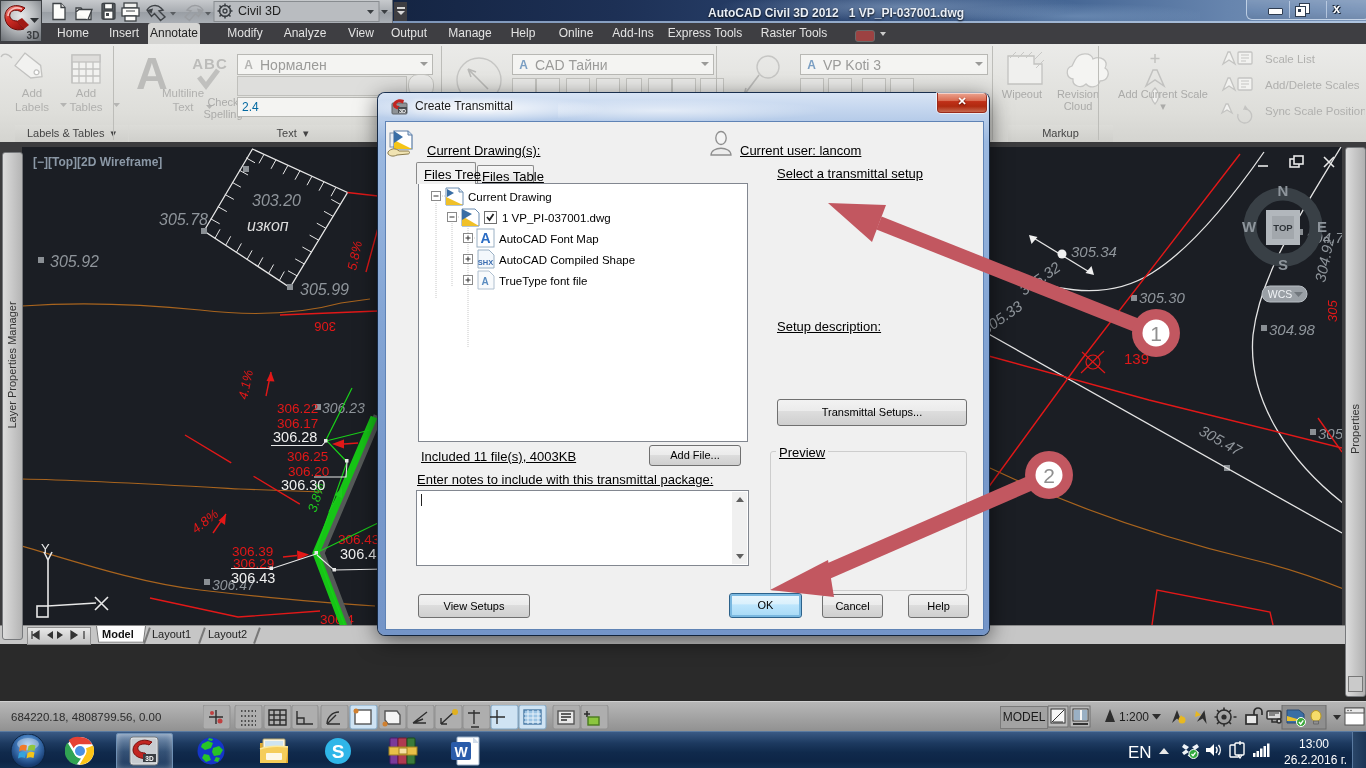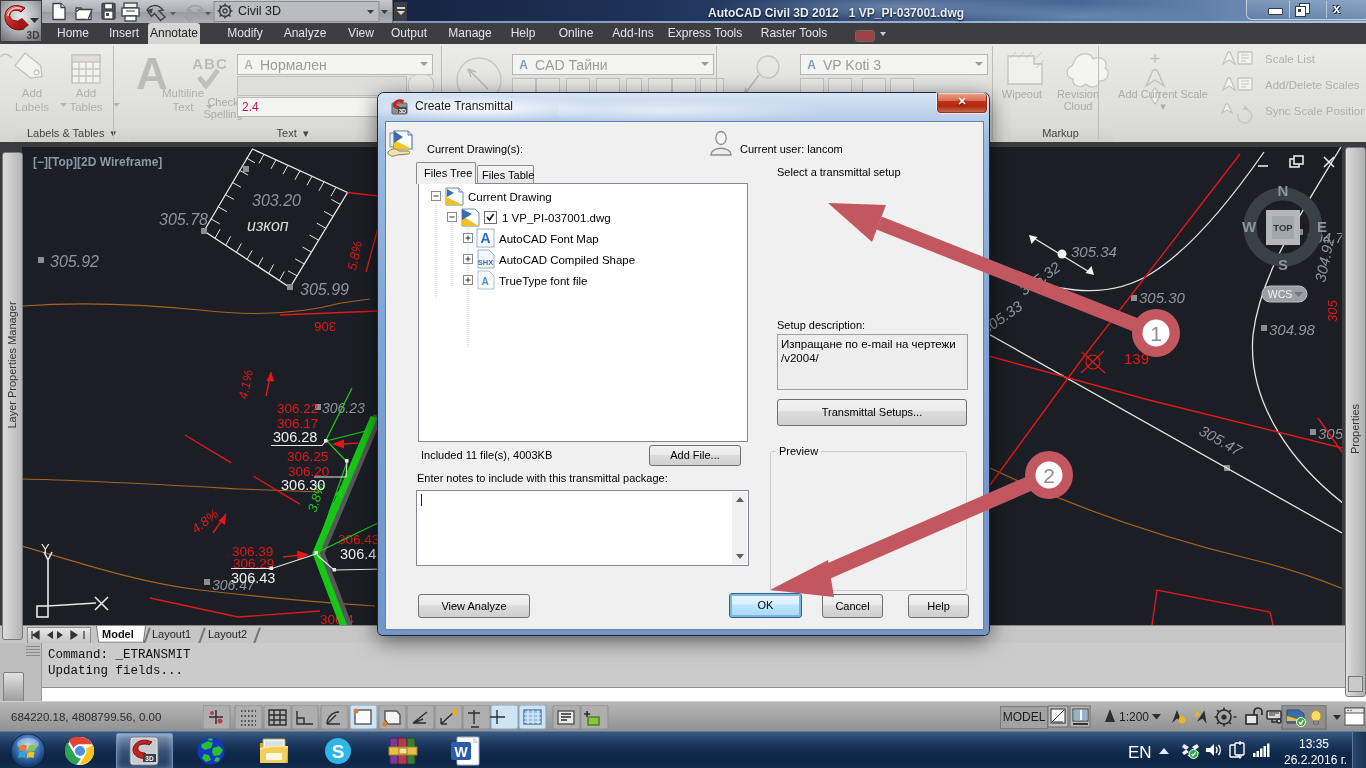--- a/index.html
+++ b/index.html
@@ -41,26 +41,26 @@
 #cmd .in{position:absolute;left:42px;top:44px;width:1324px;height:14px;background:#fff;border-top:1px solid #8f8f8f;}
 
 #status{position:absolute;left:0;top:701px;width:1366px;height:30px;background:linear-gradient(#b7b7b7,#909090);border-top:1px solid #d0d0d0;}
 
 #taskbar{position:absolute;left:0;top:731px;width:1366px;height:37px;background:linear-gradient(#3a5a85,#1d3a60 30%,#102a4c 55%,#0d2546 80%,#123052);border-top:1px solid #5a7aa0;}
 
 #dlg{position:absolute;left:378px;top:93px;width:611px;height:542px;border-radius:6px 6px 5px 5px;
  background:linear-gradient(180deg,#d8e4f5 0%,#9cb9e0 9%,#85a6d5 40%,#7899cb 70%,#7495c8 100%);box-shadow:0 5px 22px rgba(0,0,0,.6),0 0 0 1px #1f3a60;}
 #dlg .content{position:absolute;left:7px;top:28px;width:597px;height:507px;background:#f0f0f0;border:1px solid #5f83b5;}
 #dlg .dtitle{position:absolute;left:37px;top:6px;font-size:12px;color:#1a1a1a;text-shadow:0 0 6px #fff,0 0 10px #fff;}
-.d-lbl{position:absolute;font-size:11px;color:#000;}
+.d-lbl{position:absolute;font-size:13px;color:#000;text-decoration:underline;}
 .dbtn{position:absolute;font-size:11px;color:#000;text-align:center;background:linear-gradient(#f2f2f2,#ebebeb 45%,#dddddd 46%,#cfcfcf);border:1px solid #707070;border-radius:3px;}
 .sunken{position:absolute;background:#fff;border:1px solid #828790;}
 
 #overlay{position:absolute;left:0;top:0;width:1366px;height:768px;pointer-events:none;z-index:50;}
-#dlg{z-index:20;}
+#dlg{z-index:20;border-radius:7px;}
 </style>
 </head>
 <body>
 <div id="root">
   <div id="titlebar">
       <div class="sheen"></div>
       <div class="bline"></div>
     </div>
   <div id="acadlogo">
     <svg width="42" height="42" viewBox="0 0 42 42">
@@ -182,21 +182,21 @@
     <div class="gtxt" style="left:192px;top:52px;width:62px;">Check<br>Spelling</div>
     <div class="combo" style="left:237px;top:10px;width:194px;">
       <svg class="abs" style="left:4px;top:3px;" width="13" height="13" viewBox="0 0 13 13">
           <text x="6.5" y="11" font-size="12" font-weight="bold" fill="#b5b5b3" text-anchor="middle">A</text>
         </svg>
       <div class="ctext">Нормален</div>
         <div class="arr"></div>
     </div>
     <div style="position:absolute;left:237px;top:32px;width:168px;height:18px;background:#dededc;border:1px solid #c0c0bc;"></div>
     <div style="position:absolute;left:408px;top:30px;width:24px;height:21px;border:1px solid #c3c3bf;border-radius:10px;background:#e9e9e7;"></div>
-    <div style="position:absolute;left:237px;top:53px;width:195px;height:18px;background:#f4f4f2;border:1px solid #b8b8b4;font-size:12px;color:#be185d;padding-left:4px;line-height:18px;">2.4</div>
+    <div style="position:absolute;left:237px;top:53px;width:195px;height:18px;background:#f4f4f2;border:1px solid #b8b8b4;font-size:12px;color:#0369a1;padding-left:4px;line-height:18px;">2.4</div>
     <div class="psep" style="left:441px;"></div>
 
     <svg class="abs" style="left:448px;top:7px;" width="62" height="62" viewBox="0 0 62 62">
       <circle cx="31" cy="29" r="22" fill="none" stroke="#c6c6c4" stroke-width="1.4"></circle>
       <path d="M40 38 L20 18 M20 18 l3 8 M20 18 l8 3" stroke="#b9b9b7" stroke-width="1.6" fill="none"></path>
     </svg>
     <div class="combo" style="left:512px;top:10px;width:200px;">
       <svg class="abs" style="left:4px;top:3px;" width="13" height="13" viewBox="0 0 13 13">
           <text x="6.5" y="11" font-size="12" font-weight="bold" fill="#7a9ec2" text-anchor="middle">A</text>
         </svg>
@@ -455,29 +455,20 @@
         <path d="M49 7 l-6 -4 v8 z M56 3 v8" stroke="#333" stroke-width="1.2"></path>
       </g>
     </svg>
     <div style="position:absolute;left:96px;top:0px;width:48px;height:18px;background:#fdfdfd;border:1px solid #777;border-top:none;transform:perspective(60px) rotateX(-18deg);transform-origin:top;"></div>
     <div style="position:absolute;left:102px;top:2px;font-size:11px;font-weight:bold;color:#111;">Model</div>
     <div style="position:absolute;left:152px;top:2px;font-size:11px;color:#222;">Layout1</div>
     <div style="position:absolute;left:208px;top:2px;font-size:11px;color:#222;text-align:right;">Layout2</div>
     <div style="position:absolute;left:146px;top:1px;width:1.5px;height:17px;background:#787878;transform:rotate(20deg);"></div>
     <div style="position:absolute;left:201px;top:1px;width:1.5px;height:17px;background:#787878;transform:rotate(20deg);"></div>
     <div style="position:absolute;left:256px;top:1px;width:1.5px;height:17px;background:#787878;transform:rotate(20deg);"></div>
-  </div>
-  <div id="cmd">
-    <div style="position:absolute;left:0;top:0;width:41px;height:58px;background:#bdbdbd;"></div>
-    <div style="position:absolute;left:3px;top:29px;width:19px;height:28px;background:linear-gradient(#e2e2e2,#9e9e9e);border:1px solid #7f7f7f;border-radius:2px;"></div>
-    <div style="position:absolute;left:26px;top:3px;width:14px;height:10px;background:repeating-linear-gradient(0deg,#8a8a8a 0 1px,transparent 1px 3px);"></div>
-    <div style="position:absolute;left:41px;top:0;width:1325px;height:58px;background:#cbcbcb;border-left:1px solid #9a9a9a;"></div>
-    <div style="position:absolute;left:48px;top:5px;font-size:12.5px;color:#111;">Command: _ETRANSMIT</div>
-    <div style="position:absolute;left:48px;top:21px;font-size:12.5px;color:#111;">Updating fields...</div>
-    <div class="in"></div>
   </div>
   <div id="status">
     <div style="position:absolute;left:11px;top:9px;font-size:11.5px;color:#2c2c2c;">684220.18, 4808799.56, 0.00</div>
     <svg class="abs" style="left:203px;top:3px;" width="410px" height="25" viewBox="0 0 410 25">
       <g>
         <rect x="0" y="0" width="27" height="24" rx="2" fill="#aeaeae" stroke="#8f8f8f"></rect>
         <rect x="32" y="0" width="27" height="24" rx="2" fill="#aeaeae" stroke="#8f8f8f"></rect>
         <rect x="61" y="0" width="27" height="24" rx="2" fill="#aeaeae" stroke="#8f8f8f"></rect>
         <rect x="89" y="0" width="26" height="24" rx="2" fill="#aeaeae" stroke="#8f8f8f"></rect>
         <rect x="118" y="0" width="27" height="24" rx="2" fill="#aeaeae" stroke="#8f8f8f"></rect>
@@ -667,21 +658,21 @@
     </svg>
     <svg class="abs" style="left:1252px;top:10px;" width="18" height="16" viewBox="0 0 18 16">
       <g fill="#fff">
         <rect x="1" y="11" width="2.5" height="4"></rect>
         <rect x="4.5" y="9" width="2.5" height="6"></rect>
         <rect x="8" y="6.5" width="2.5" height="8.5"></rect>
         <rect x="11.5" y="4" width="2.5" height="11"></rect>
         <rect x="15" y="1.5" width="2.5" height="13.5"></rect>
       </g>
     </svg>
-    <div style="position:absolute;left:1299px;top:5px;font-size:12px;color:#fff;">13:35</div>
+    <div style="position:absolute;left:1299px;top:5px;font-size:12px;color:#fff;">13:00</div>
     <div style="position:absolute;left:1284px;top:21px;font-size:12px;color:#fff;">26.2.2016 г.</div>
     <div style="position:absolute;left:1352px;top:0px;width:14px;height:37px;background:linear-gradient(90deg,#2a4668,#1a3354);border-left:1px solid #5a7aa0;"></div>
   </div>
   <svg id="overlay" viewBox="0 0 1366 768">
     <g fill="#c25760">
       <path d="M881.6 216.5 L1158.6 326.5 L1153.4 339.5 L876.4 229.5 Z"></path>
       <path d="M828 203 L886 205 L872 242 Z"></path>
       <path d="M821 566.1 L1046 468.1 L1052 481.9 L827 579.9 Z"></path>
       <path d="M770 590 L828 560 L834 597 Z"></path>
     </g>
@@ -790,24 +781,23 @@
     <div class="sunken" style="left:38px;top:397px;width:331px;height:74px;">
       <div style="position:absolute;left:4px;top:3px;width:1px;height:12px;background:#222;"></div>
       <div style="position:absolute;right:1px;top:1px;width:15px;height:72px;background:#f0f0f0;">
         <div style="position:absolute;left:4px;top:5px;width:0;height:0;border-left:4px solid transparent;border-right:4px solid transparent;border-bottom:5px solid #606060;"></div>
         <div style="position:absolute;left:4px;bottom:5px;width:0;height:0;border-left:4px solid transparent;border-right:4px solid transparent;border-top:5px solid #606060;"></div>
       </div>
     </div>
 
     <div class="d-lbl" style="left:399px;top:73px;">Select a transmittal setup</div>
     <div class="d-lbl" style="left:399px;top:226px;text-align:right;">Setup description:</div>
-    <div style="position:absolute;left:399px;top:241px;width:186px;height:52px;background:#ededed;border:1px solid #a0a0a0;font-size:11.5px;color:#000;padding:2px 0 0 3px;line-height:14px;">Изпращане по e-mail на чертежи<br>/v2004/</div>
     <div class="dbtn" style="left:399px;top:306px;width:188px;height:25px;line-height:25px;">Transmittal Setups...</div>
     <div style="position:absolute;left:392px;top:358px;width:195px;height:138px;border:1px solid #cdcdcd;border-radius:3px;"></div>
     <div class="d-lbl" style="left:398px;top:352px;background:#f0f0f0;padding:0 3px;">Preview</div>
 
-    <div class="dbtn" style="left:40px;top:501px;width:110px;height:22px;line-height:22px;">View Analyze</div>
+    <div class="dbtn" style="left:40px;top:501px;width:110px;height:22px;line-height:22px;">View Setups</div>
     <div class="dbtn" style="left:351px;top:500px;width:71px;height:23px;line-height:23px;border-color:#2c628b;box-shadow:0 0 0 2px #7ab8e0 inset;background:linear-gradient(#eaf6fd,#d9f0fc 45%,#bee6fd 46%,#a7d9f5);">OK</div>
     <div class="dbtn" style="left:444px;top:501px;width:59px;height:22px;line-height:22px;">Cancel</div>
     <div class="dbtn" style="left:530px;top:501px;width:59px;height:22px;line-height:22px;">Help</div>
   </div>
 
 </div>
 
 </body></html>

